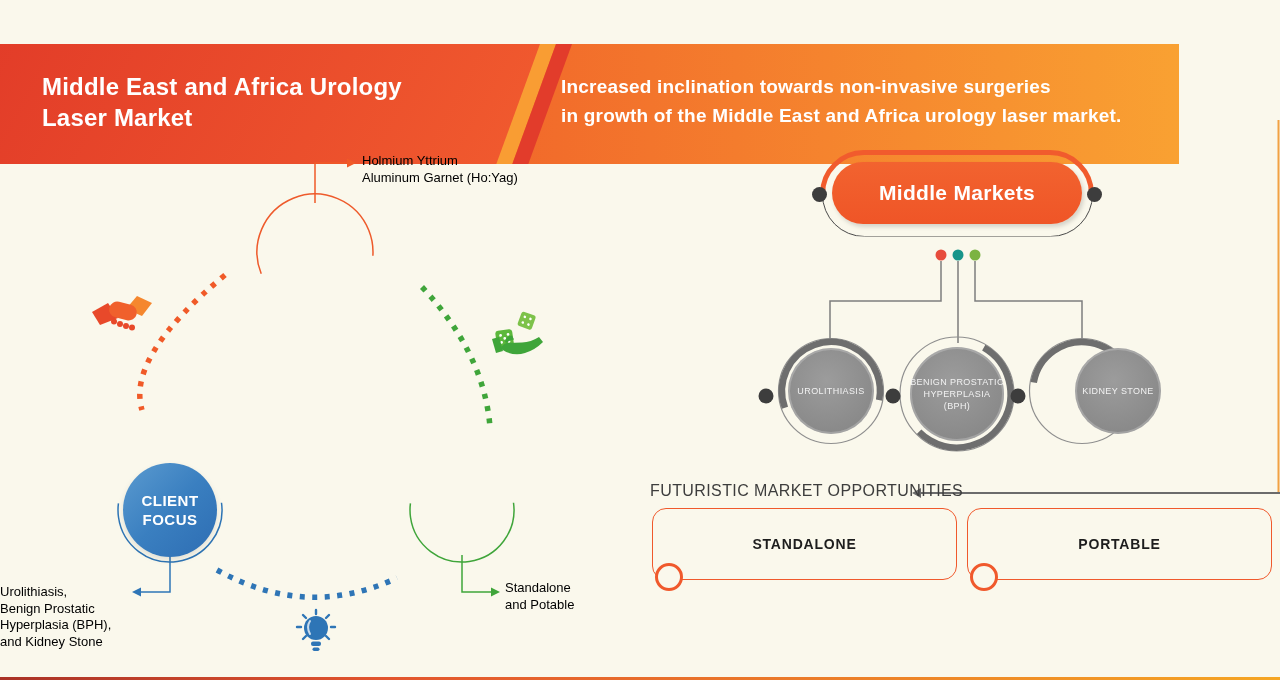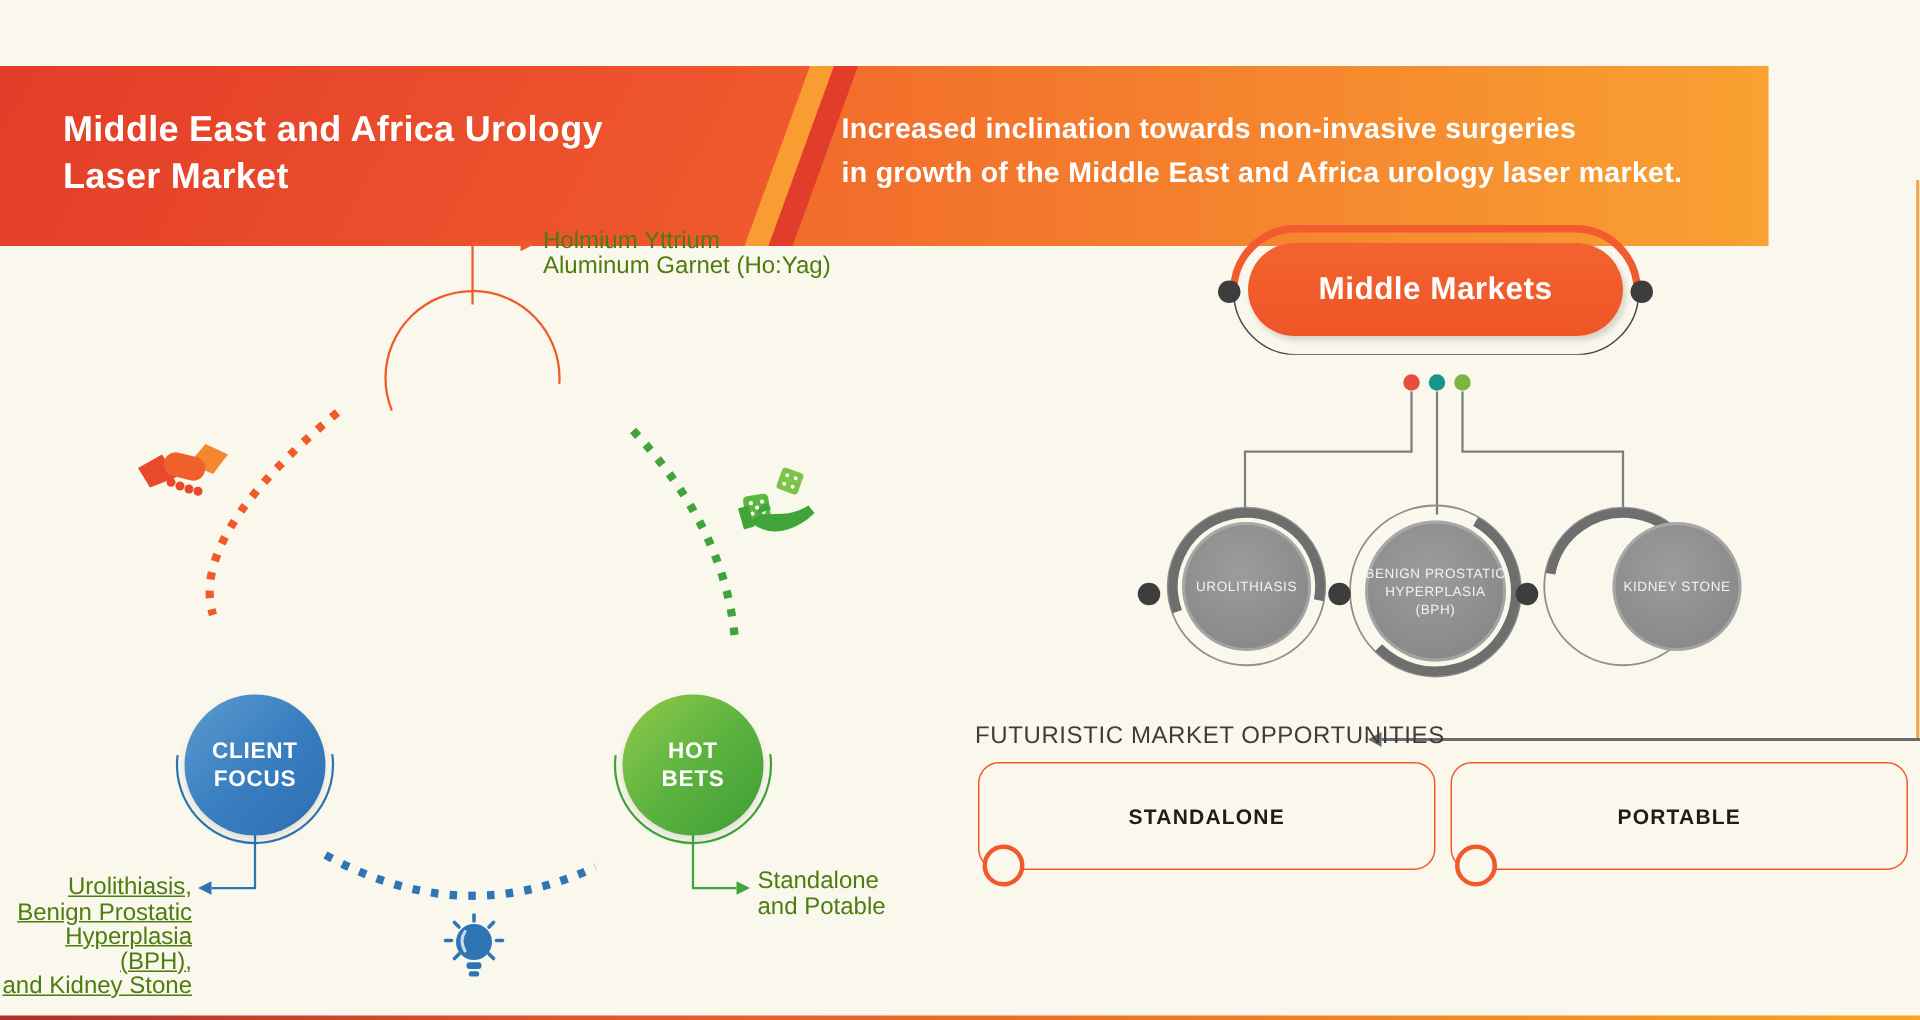--- a/index.html
+++ b/index.html
@@ -30,23 +30,23 @@
   .node{position:absolute;border-radius:50%;display:flex;align-items:center;justify-content:center;
         text-align:center;color:#fff;font-weight:600;font-size:15px;line-height:19px;
         letter-spacing:.5px;box-shadow:0 3px 6px rgba(0,0,0,.10);}
   .node-cp{left:262px;top:199px;width:106px;height:106px;
         background:linear-gradient(135deg,#f79a45 0%,#ef6a2e 45%,#e84c1f 100%);}
   .node-cf{left:123px;top:463px;width:94px;height:94px;
         background:linear-gradient(135deg,#5b9bd0 0%,#3a7fc0 50%,#2d6db3 100%);}
   .node-hb{left:415px;top:463px;width:94px;height:94px;
         background:linear-gradient(135deg,#93ca4c 0%,#5cb33f 50%,#3f9c35 100%);}
 
-  .ann{position:absolute;color:#4d7c0f;font-size:16px;line-height:16.5px;}
+  .ann{position:absolute;color:#000000;font-size:13px;line-height:16.5px;}
   .ann-hoyag{left:362px;top:153px;text-align:left;}
-  .ann-uro{left:0px;top:584px;width:128px;text-align:right;text-decoration:underline;}
+  .ann-uro{left:0px;top:584px;width:128px;}
   .ann-stand{left:505px;top:580px;text-align:left;}
 
   
   .fm-outer{position:absolute;left:820px;top:150px;width:274px;height:88px;}
   .fm-arc-top{position:absolute;inset:0;border:5px solid #f15b2d;border-radius:44px;
         clip-path:inset(0 0 49% 0);}
   .fm-arc-bottom{position:absolute;inset:1.5px;border:1.5px solid #4a4a4a;border-radius:44px;
         clip-path:inset(51% 0 0 0);}
   .fm-dot{position:absolute;width:15px;height:15px;border-radius:50%;background:#3d3d3d;
         top:50%;margin-top:-7.5px;}
@@ -192,22 +192,20 @@
     </g>
 
     <g>
       <line x1="1280" y1="493" x2="921" y2="493" stroke="#6b6b6b" stroke-width="2"></line>
       <polygon points="921,488 912,493 921,498" fill="#6b6b6b"></polygon>
     </g>
   </svg>
 
   <div class="node node-cf pre">CLIENT
 FOCUS</div>
-  <div class="node node-hb pre">HOT
-BETS</div>
 
   <div class="ann ann-hoyag pre">Holmium Yttrium
 Aluminum Garnet (Ho:Yag)</div>
   <div class="ann ann-uro pre">Urolithiasis,
 Benign Prostatic
 Hyperplasia (BPH),
 and Kidney Stone</div>
   <div class="ann ann-stand pre">Standalone
 and Potable</div>
 

